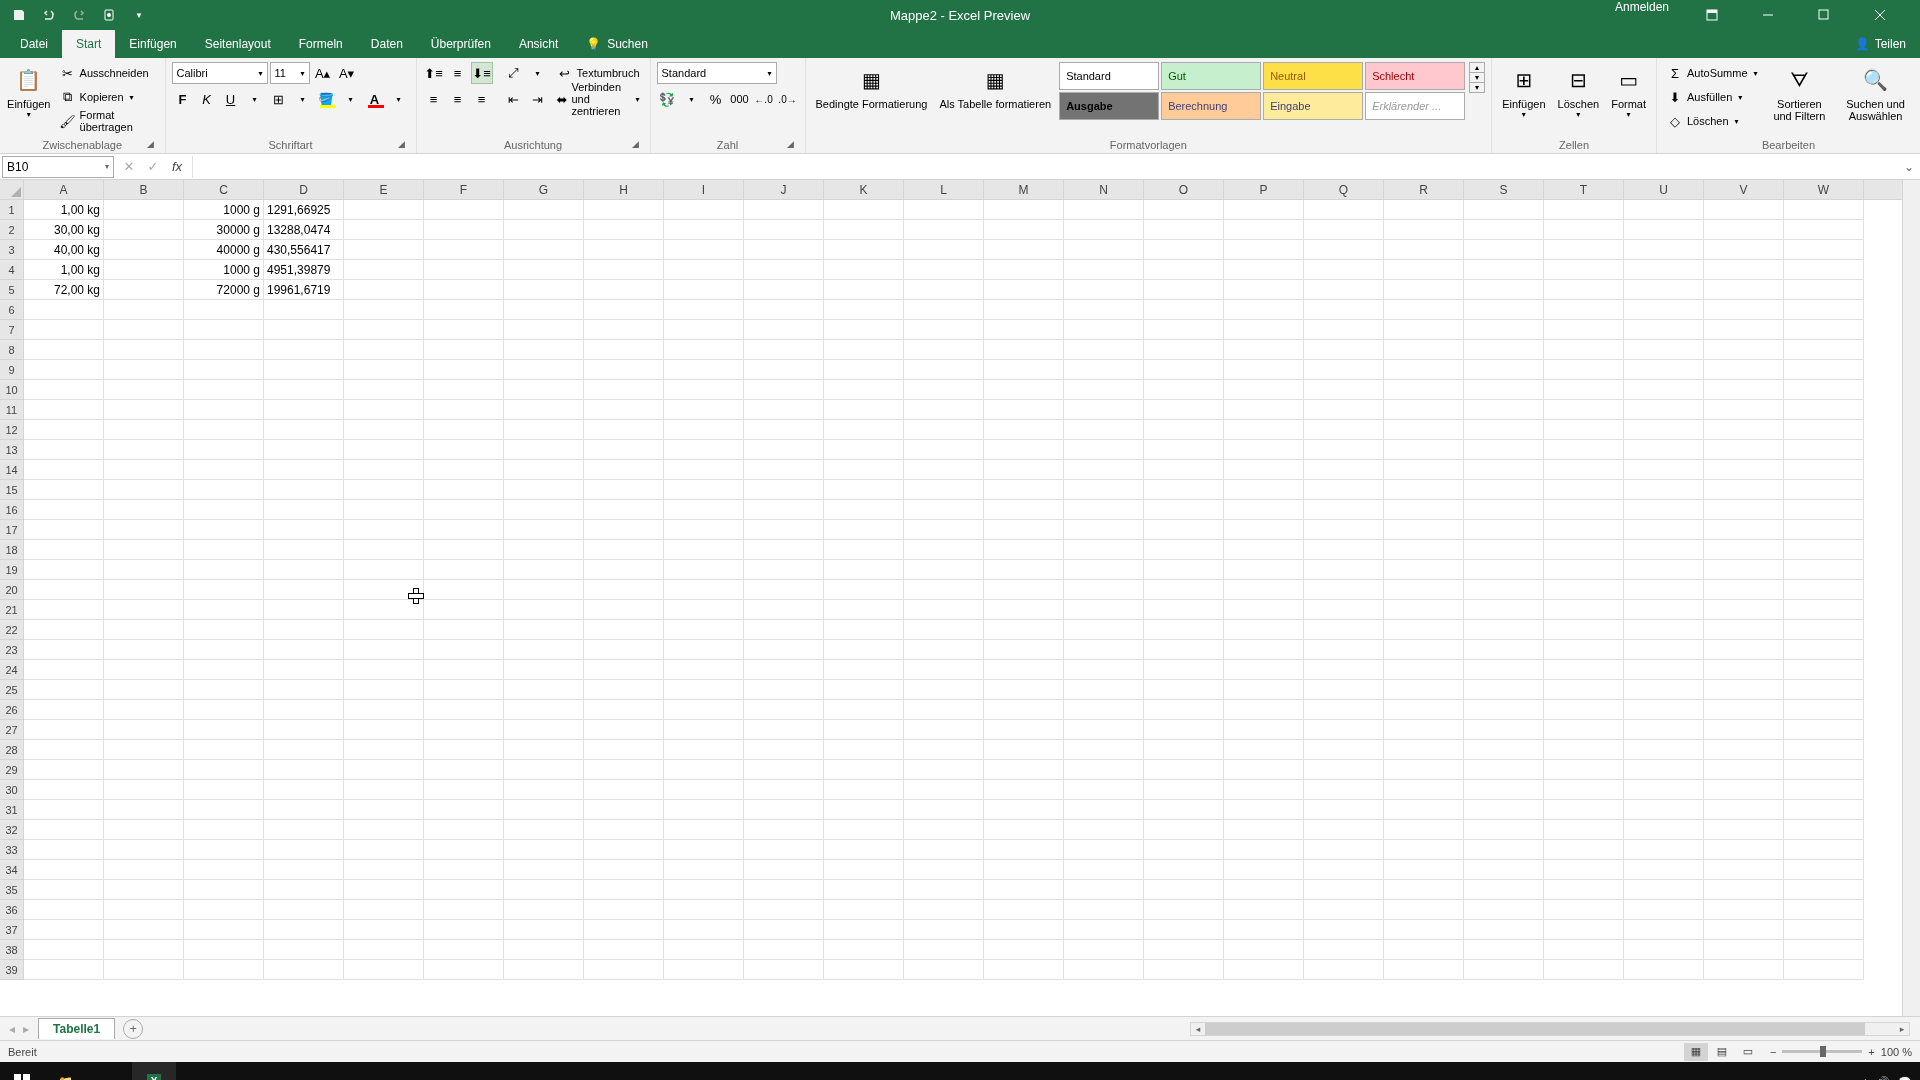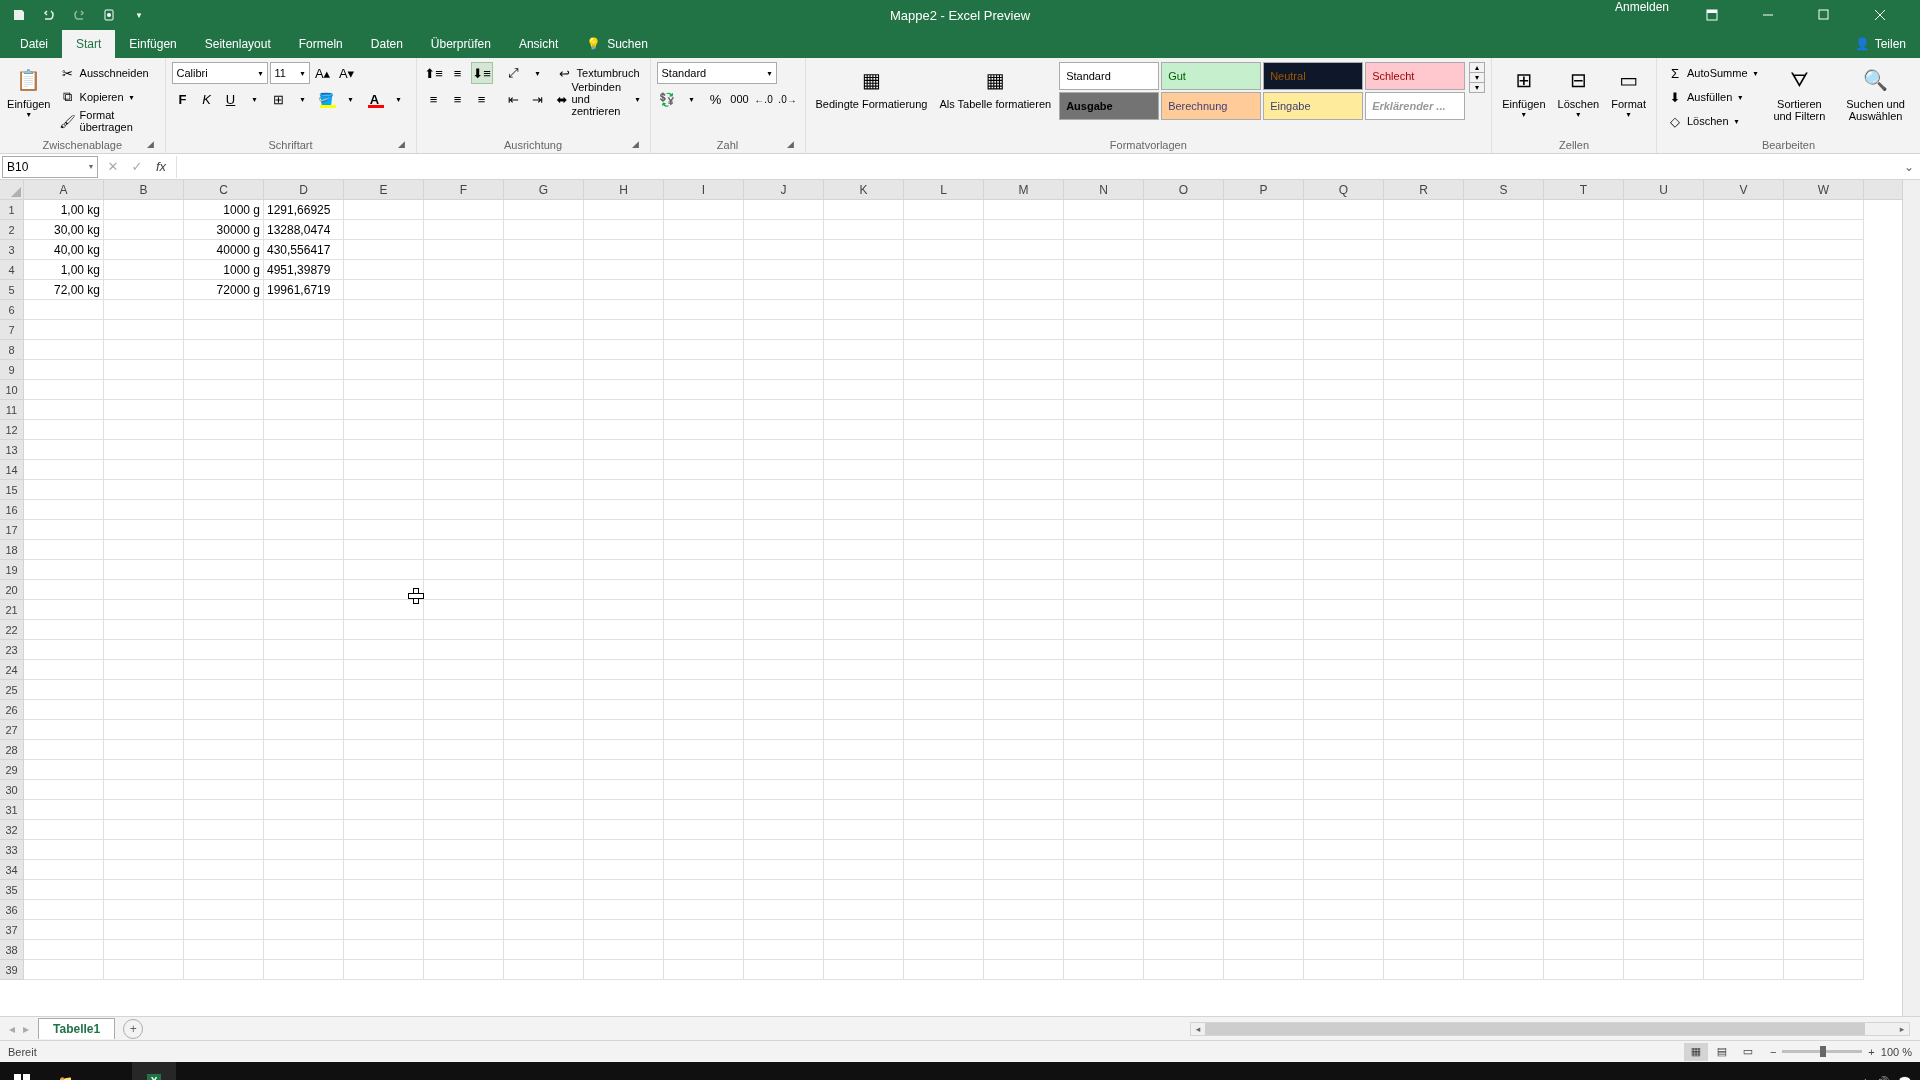--- a/index.html
+++ b/index.html
@@ -38,32 +38,32 @@
 .fontname { width: 96px; height: 22px; border: 1px solid #ababab; background: #fff; padding: 0 4px; font-size: 11px; display: flex; align-items: center; justify-content: space-between; }
 .fontsize { width: 40px; height: 22px; border: 1px solid #ababab; background: #fff; padding: 0 4px; font-size: 11px; display: flex; align-items: center; justify-content: space-between; }
 .iconbtn { width: 22px; height: 22px; display: flex; align-items: center; justify-content: center; cursor: pointer; font-size: 13px; border: 1px solid transparent; }
 .iconbtn.active { background: #d4e6d4; border-color: #a0c5a0; }
 
 .numfmt { width: 120px; height: 22px; border: 1px solid #ababab; background: #fff; padding: 0 4px; font-size: 11px; display: flex; align-items: center; justify-content: space-between; }
 
 .stylegrid { display: grid; grid-template-columns: repeat(4, 100px); grid-template-rows: 28px 28px; gap: 2px; }
 .stylecell { border: 1px solid #ababab; padding: 2px 6px; font-size: 11px; display: flex; align-items: center; cursor: pointer; background: #fff; }
 .stylecell.gut { background: #c6efce; color: #006100; }
-.stylecell.neutral { background: #0f172a; color: #9c5700; }
+.stylecell.neutral { background: #fde047; color: #9c5700; }
 .stylecell.schlecht { background: #ffc7ce; color: #9c0006; }
 .stylecell.ausgabe { background: #737373; font-weight: bold; }
 .stylecell.berech { background: #ffcc99; color: #3f3f76; text-align: center; }
 .stylecell.eingabe { background: #ffeb9c; color: #3f3f76; }
-.stylecell.erklar { font-style: italic; color: #999; font-weight: bold; }
+.stylecell.erklar { font-style: italic; color: #999; }
 .stylectl { display: flex; flex-direction: column; border: 1px solid #ababab; width: 16px; }
 .stylectl div { flex: 1; display: flex; align-items: center; justify-content: center; font-size: 8px; cursor: pointer; border-bottom: 1px solid #ababab; }
 
 
 .fbar { height: 26px; border-bottom: 1px solid #d4d4d4; display: flex; align-items: center; background: #fff; }
-.namebox { width: 96px; height: 22px; border: 1px solid #ababab; margin-left: 2px; padding: 0 4px; font-size: 12px; display: flex; align-items: center; justify-content: space-between; }
+.namebox { width: 112px; height: 22px; border: 1px solid #ababab; margin-left: 2px; padding: 0 4px; font-size: 12px; display: flex; align-items: center; justify-content: space-between; }
 .fbar .fbtns { display: flex; gap: 2px; margin: 0 4px; }
 .fbar .fbtns .fb { width: 22px; height: 22px; display: flex; align-items: center; justify-content: center; color: #aaa; font-size: 13px; }
 .fbar .finput { flex: 1; height: 22px; border-left: 1px solid #e1e1e1; padding: 0 6px; }
 .fbar .expand { width: 22px; color: #666; text-align: center; }
 
 
 .gridwrap { position: relative; height: 836px; display: flex; }
 .gridmain { flex: 1; overflow: hidden; position: relative; }
 .colhdrs { display: flex; height: 20px; border-bottom: 1px solid #d4d4d4; background: #e6e6e6; }
 .selall { width: 24px; border-right: 1px solid #d4d4d4; background: #e6e6e6; cursor: pointer; position: relative; }

